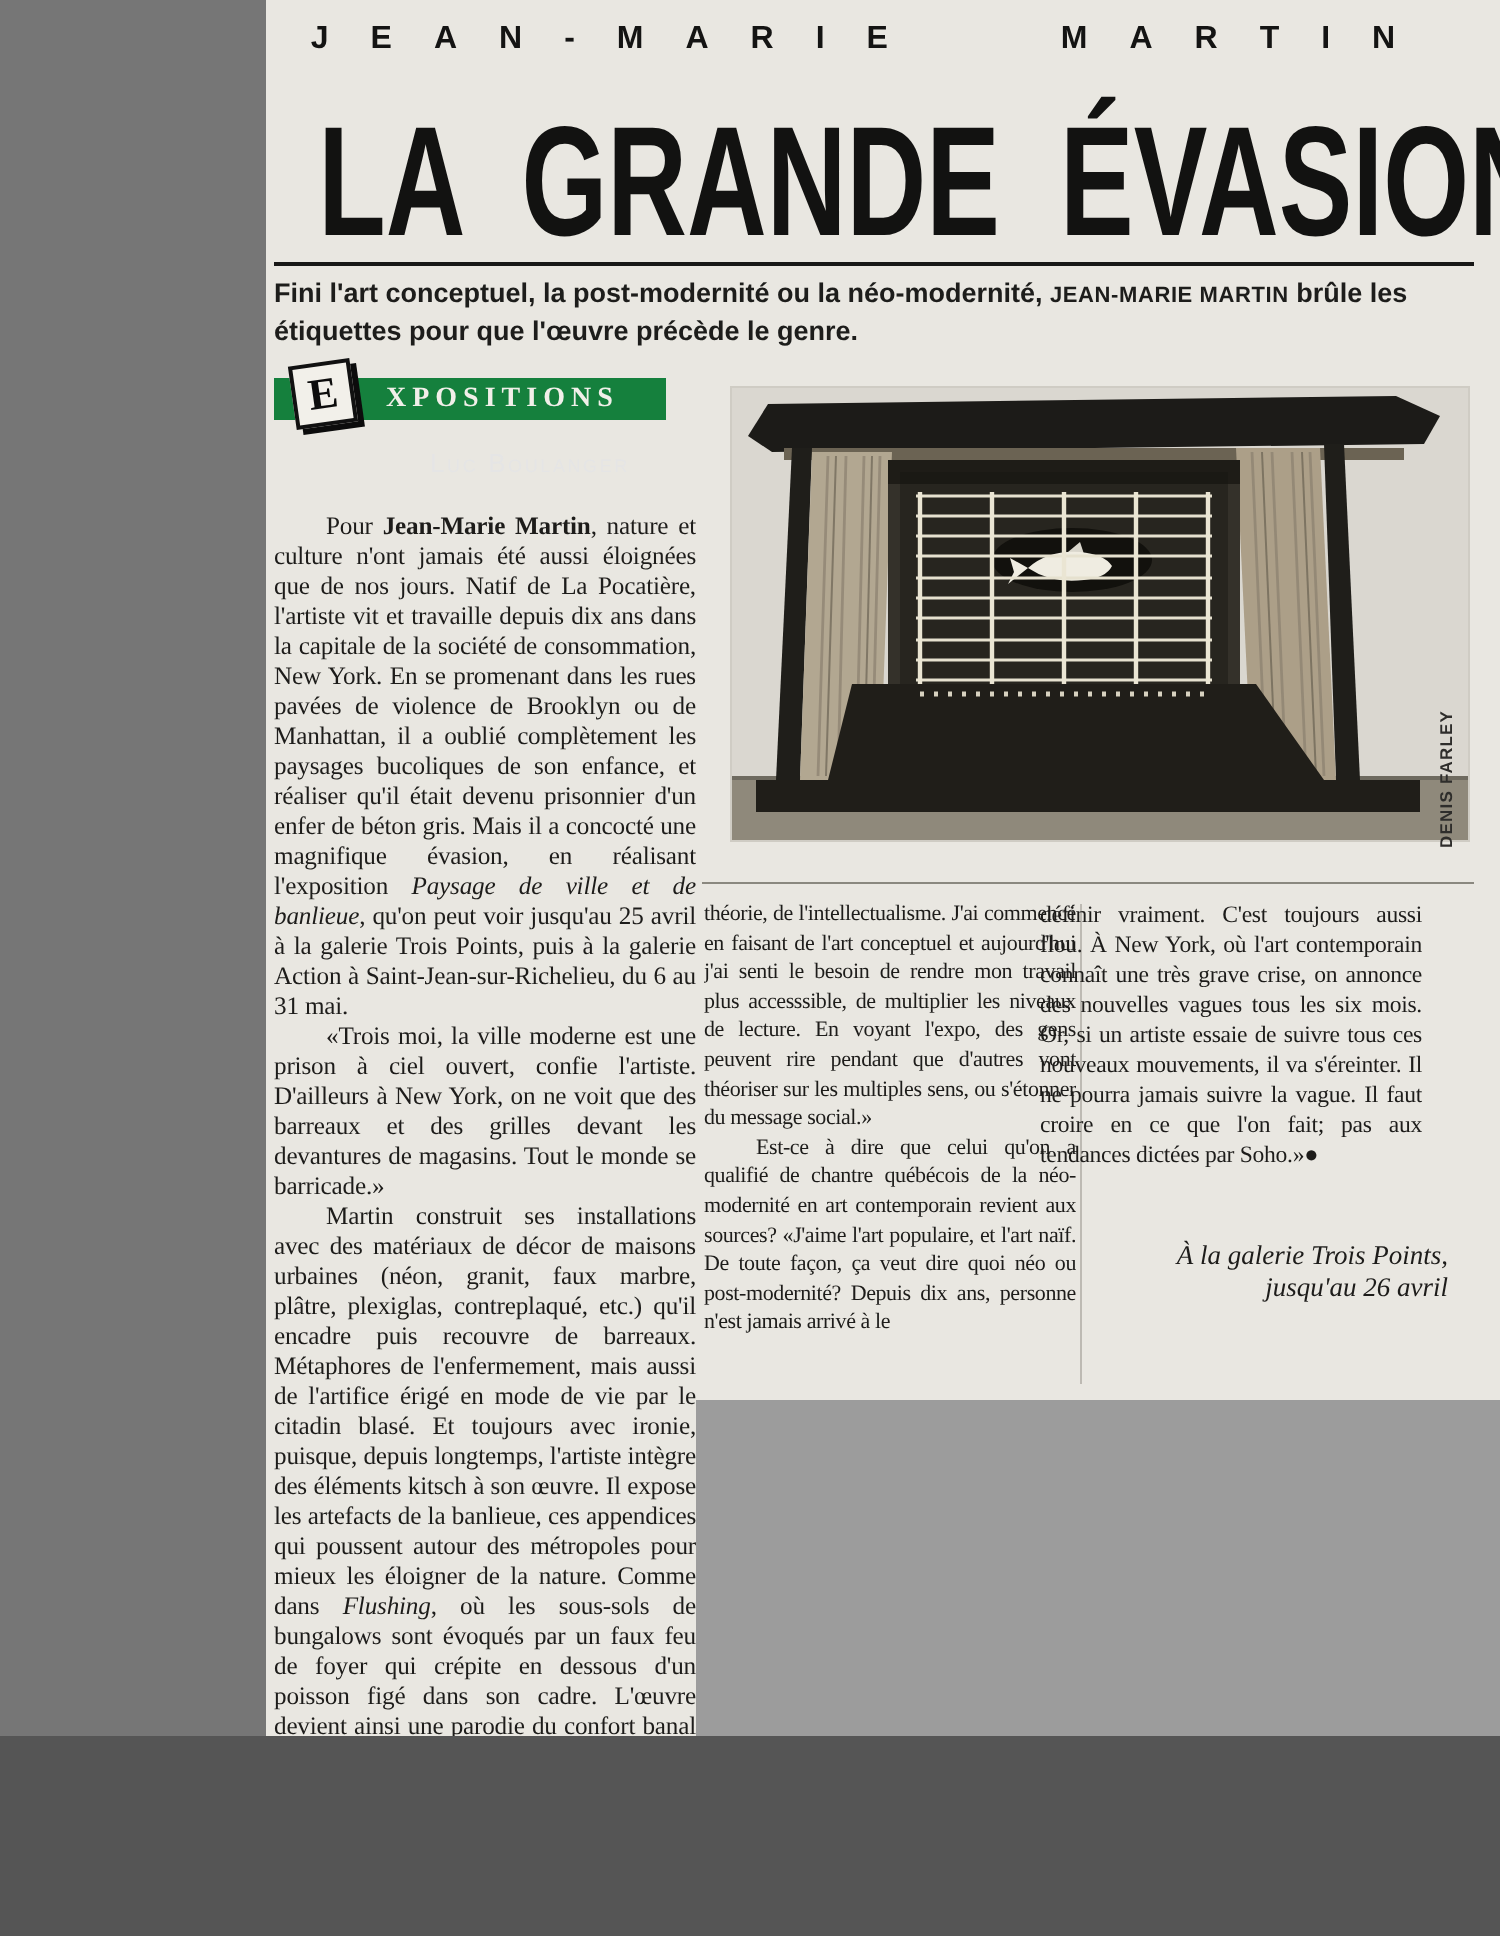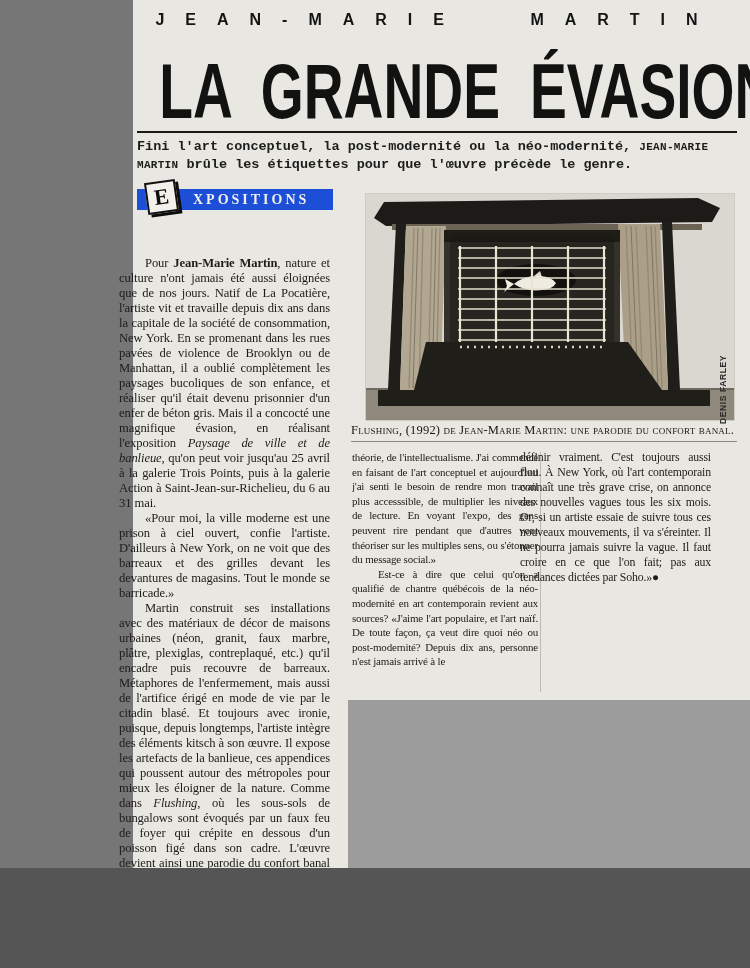--- a/index.html
+++ b/index.html
@@ -13,41 +13,41 @@
   
   .kicker{position:absolute;left:137px;top:11px;width:600px;text-align:center;white-space:nowrap;
           font-family:"Liberation Sans",sans-serif;font-weight:bold;font-size:16px;
           letter-spacing:21px;word-spacing:40px;color:#141413;overflow:hidden;}
   .headline{position:absolute;left:135px;top:46px;width:604px;text-align:center;white-space:nowrap;
             font-family:"Liberation Sans",sans-serif;font-weight:bold;font-size:60px;
             letter-spacing:0;word-spacing:16px;color:#121211;
             transform:scale(0.92,1.3);transform-origin:top center;overflow:visible;}
   .rule-top{position:absolute;left:137px;top:131px;width:600px;height:2px;background:#181817;}
   .standfirst{position:absolute;left:137px;top:138px;width:601px;
-              font-family:Liberation Mono, monospace;font-weight:bold;font-size:13.5px;
+              font-family:Liberation Sans, sans-serif;font-weight:bold;font-size:13.5px;
               line-height:17px;color:#1d1d1b;}
   .standfirst .artist-sc{text-transform:uppercase;font-size:11px;letter-spacing:.3px;}
 
   
-  .expo-bar{position:absolute;left:137px;top:189px;width:196px;height:21px;background:#1d4ed8;}
+  .expo-bar{position:absolute;left:137px;top:189px;width:196px;height:21px;background:#15803d;}
   .expo-label{position:absolute;left:56px;top:3px;color:#f1efe9;
               font-family:"Liberation Serif",serif;font-weight:bold;font-size:14px;letter-spacing:3px;}
   .expo-tile{position:absolute;left:146px;top:181px;width:27px;height:28px;background:#f2f0ea;
              border:2px solid #111;box-shadow:3px 3px 0 #0c0c0c;transform:rotate(-8deg);
              display:flex;align-items:center;justify-content:center;
              font-family:"Liberation Serif",serif;font-weight:bold;font-size:22px;color:#0d0d0d;}
   .byline{position:absolute;left:160px;top:224px;width:210px;text-align:center;
           font-family:"Liberation Sans",sans-serif;font-size:13px;letter-spacing:1.3px;
           font-variant:small-caps;color:#e5e5e5;}
 
   
   .col{position:absolute;text-align:justify;overflow:hidden;color:#1d1c1a;}
   .col p{margin:0;}
   .col p.indent{text-indent:26px;}
-  #col-left{left:119px;top:256px;width:211px;height:708px;font-size:12.6px;line-height:15px;letter-spacing:-0.1px;}
+  #col-left{left:137px;top:256px;width:211px;height:708px;font-size:12.6px;line-height:15px;letter-spacing:-0.1px;}
   #col-middle{left:352px;top:450px;width:186px;height:248px;font-size:11px;line-height:14.6px;letter-spacing:-0.2px;}
   #col-right{left:520px;top:450px;width:191px;height:168px;font-size:11.8px;line-height:15px;letter-spacing:-0.15px;}
   .seg-b{font-weight:bold;}
   .seg-i{font-style:italic;}
   .col-divider{position:absolute;left:540px;top:452px;width:1px;height:240px;background:#bdbab3;}
 
   
   .venues{position:absolute;left:546px;top:620px;width:178px;text-align:right;
           font-style:italic;font-size:13.5px;line-height:16px;color:#1d1c1a;}
   .venue-group{margin-bottom:13px;}
@@ -80,21 +80,21 @@
 
   <div class="expo-bar">
     <span class="expo-label">XPOSITIONS</span>
   </div>
   <div class="expo-tile">E</div>
 
   <div class="byline">Luc Boulanger</div>
 
   <div class="col" id="col-left">
       <p class="indent"><span>Pour </span><span class="seg-b">Jean-Marie Martin</span><span>, nature et culture n'ont jamais été aussi éloignées que de nos jours. Natif de La Pocatière, l'artiste vit et travaille depuis dix ans dans la capitale de la société de consommation, New York. En se promenant dans les rues pavées de violence de Brooklyn ou de Manhattan, il a oublié complètement les paysages bucoliques de son enfance, et réaliser qu'il était devenu prisonnier d'un enfer de béton gris. Mais il a concocté une magnifique évasion, en réalisant l'exposition </span><span class="seg-i">Paysage de ville et de banlieue</span><span>, qu'on peut voir jusqu'au 25 avril à la galerie Trois Points, puis à la galerie Action à Saint-Jean-sur-Richelieu, du 6 au 31 mai.</span></p>
-      <p class="indent"><span>«Pour moi, la ville moderne est une prison à ciel ouvert, confie l'artiste. D'ailleurs à New York, on ne voit que des barreaux et des grilles devant les devantures de magasins. Tout le monde se barricade.»</span></p>
+      <p class="indent"><span>«Trois moi, la ville moderne est une prison à ciel ouvert, confie l'artiste. D'ailleurs à New York, on ne voit que des barreaux et des grilles devant les devantures de magasins. Tout le monde se barricade.»</span></p>
       <p class="indent"><span>Martin construit ses installations avec des matériaux de décor de maisons urbaines (néon, granit, faux marbre, plâtre, plexiglas, contreplaqué, etc.) qu'il encadre puis recouvre de barreaux. Métaphores de l'enfermement, mais aussi de l'artifice érigé en mode de vie par le citadin blasé. Et toujours avec ironie, puisque, depuis longtemps, l'artiste intègre des éléments kitsch à son œuvre. Il expose les artefacts de la banlieue, ces appendices qui poussent autour des métropoles pour mieux les éloigner de la nature. Comme dans </span><span class="seg-i">Flushing</span><span>, où les sous-sols de bungalows sont évoqués par un faux feu de foyer qui crépite en dessous d'un poisson figé dans son cadre. L'œuvre devient ainsi une parodie du confort banal de la vie en périphérie des centres urbains.</span></p>
       <p class="indent"><span>«C'est la première fois que ma création est influencée par ma vie bucoliques. Je voulais m'évader de la</span></p>
     </div>
 
   <div class="photo">
     <svg width="368" height="226" viewBox="0 0 368 226" xmlns="http://www.w3.org/2000/svg">
       <rect x="0" y="0" width="368" height="226" fill="#dad7d0"></rect>
       <rect x="0" y="194" width="368" height="32" fill="#8f897b"></rect>
       <rect x="0" y="194" width="368" height="2" fill="#6e6a5f"></rect>
 
@@ -154,29 +154,32 @@
             <line x1="130" y1="52" x2="130" y2="148"></line>
           <line x1="166" y1="52" x2="166" y2="148"></line>
             <line x1="202" y1="52" x2="202" y2="148"></line>
           <line x1="238" y1="52" x2="238" y2="148"></line>
         </g>
         <line x1="94" y1="153" x2="240" y2="153" stroke="#d7d2c0" stroke-width="2.4" stroke-dasharray="2 5"></line>
       </g>
     </svg>
   </div>
 
-  <div class="caption">Flushing, (1992) de Jean-Marie Martin: une parodie du confort banal.</div>
   <div class="caption-rule"></div>
   <div class="credit">DENIS FARLEY</div>
 
   <div class="col" id="col-middle">
       <p><span>théorie, de l'intellectualisme. J'ai commencé en faisant de l'art conceptuel et aujourd'hui j'ai senti le besoin de rendre mon travail plus accesssible, de multiplier les niveaux de lecture. En voyant l'expo, des gens peuvent rire pendant que d'autres vont théoriser sur les multiples sens, ou s'étonner du message social.»</span></p>
       <p class="indent"><span>Est-ce à dire que celui qu'on a qualifié de chantre québécois de la néo-modernité en art contemporain revient aux sources? «J'aime l'art populaire, et l'art naïf. De toute façon, ça veut dire quoi néo ou post-modernité? Depuis dix ans, personne n'est jamais arrivé à le</span></p>
     </div>
   <div class="col-divider"></div>
   <div class="col" id="col-right">
       <p><span>définir vraiment. C'est toujours aussi flou. À New York, où l'art contemporain connaît une très grave crise, on annonce des nouvelles vagues tous les six mois. Or, si un artiste essaie de suivre tous ces nouveaux mouvements, il va s'éreinter. Il ne pourra jamais suivre la vague. Il faut croire en ce que l'on fait; pas aux tendances dictées par Soho.»●</span></p>
     </div>
 
   <div class="venues">
+    <div class="venue-group">
+      <div>À la galerie Trois Points,</div>
+      <div>jusqu'au 26 avril</div>
+    </div>
   </div>
 
 </div>
 
 </body></html>

